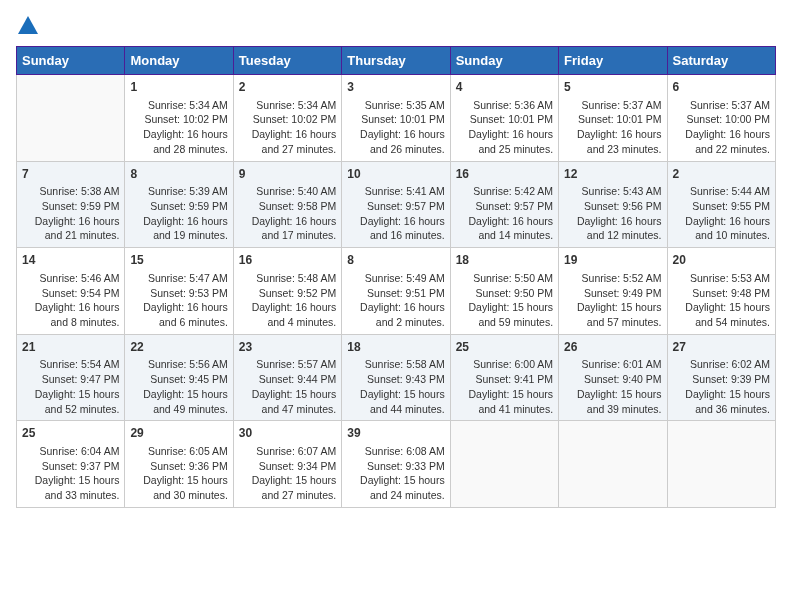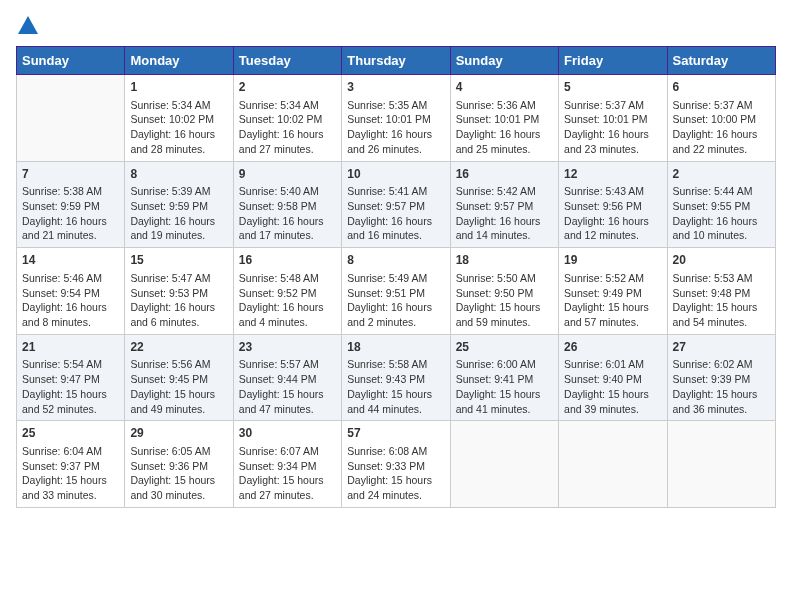--- a/index.html
+++ b/index.html
@@ -82,20 +82,21 @@
     }
     .day-number {
       font-weight: bold;
       font-size: 12px;
       display: block;
       margin-bottom: 2px;
     }
     .day-info {
       font-size: 10.5px;
       color: #333;
+      text-align: right;
     }
     .empty-cell {
       background: #f9f9f9;
     }
     .row-shade {
       background-color: #f0f4f8;
     }
   </style>
 </head>
 <body>
@@ -251,21 +252,21 @@
         </td>
         <td>
           <span class="day-number">29</span>
           <div class="day-info">Sunrise: 6:05 AM<br>Sunset: 9:36 PM<br>Daylight: 15 hours<br>and 30 minutes.</div>
         </td>
         <td>
           <span class="day-number">30</span>
           <div class="day-info">Sunrise: 6:07 AM<br>Sunset: 9:34 PM<br>Daylight: 15 hours<br>and 27 minutes.</div>
         </td>
         <td>
-          <span class="day-number">57</span>
+          <span class="day-number">39</span>
           <div class="day-info">Sunrise: 6:08 AM<br>Sunset: 9:33 PM<br>Daylight: 15 hours<br>and 24 minutes.</div>
         </td>
         <td class="empty-cell"></td>
         <td class="empty-cell"></td>
         <td class="empty-cell"></td>
       </tr>
     </tbody>
 </table>
 
 </body></html>

